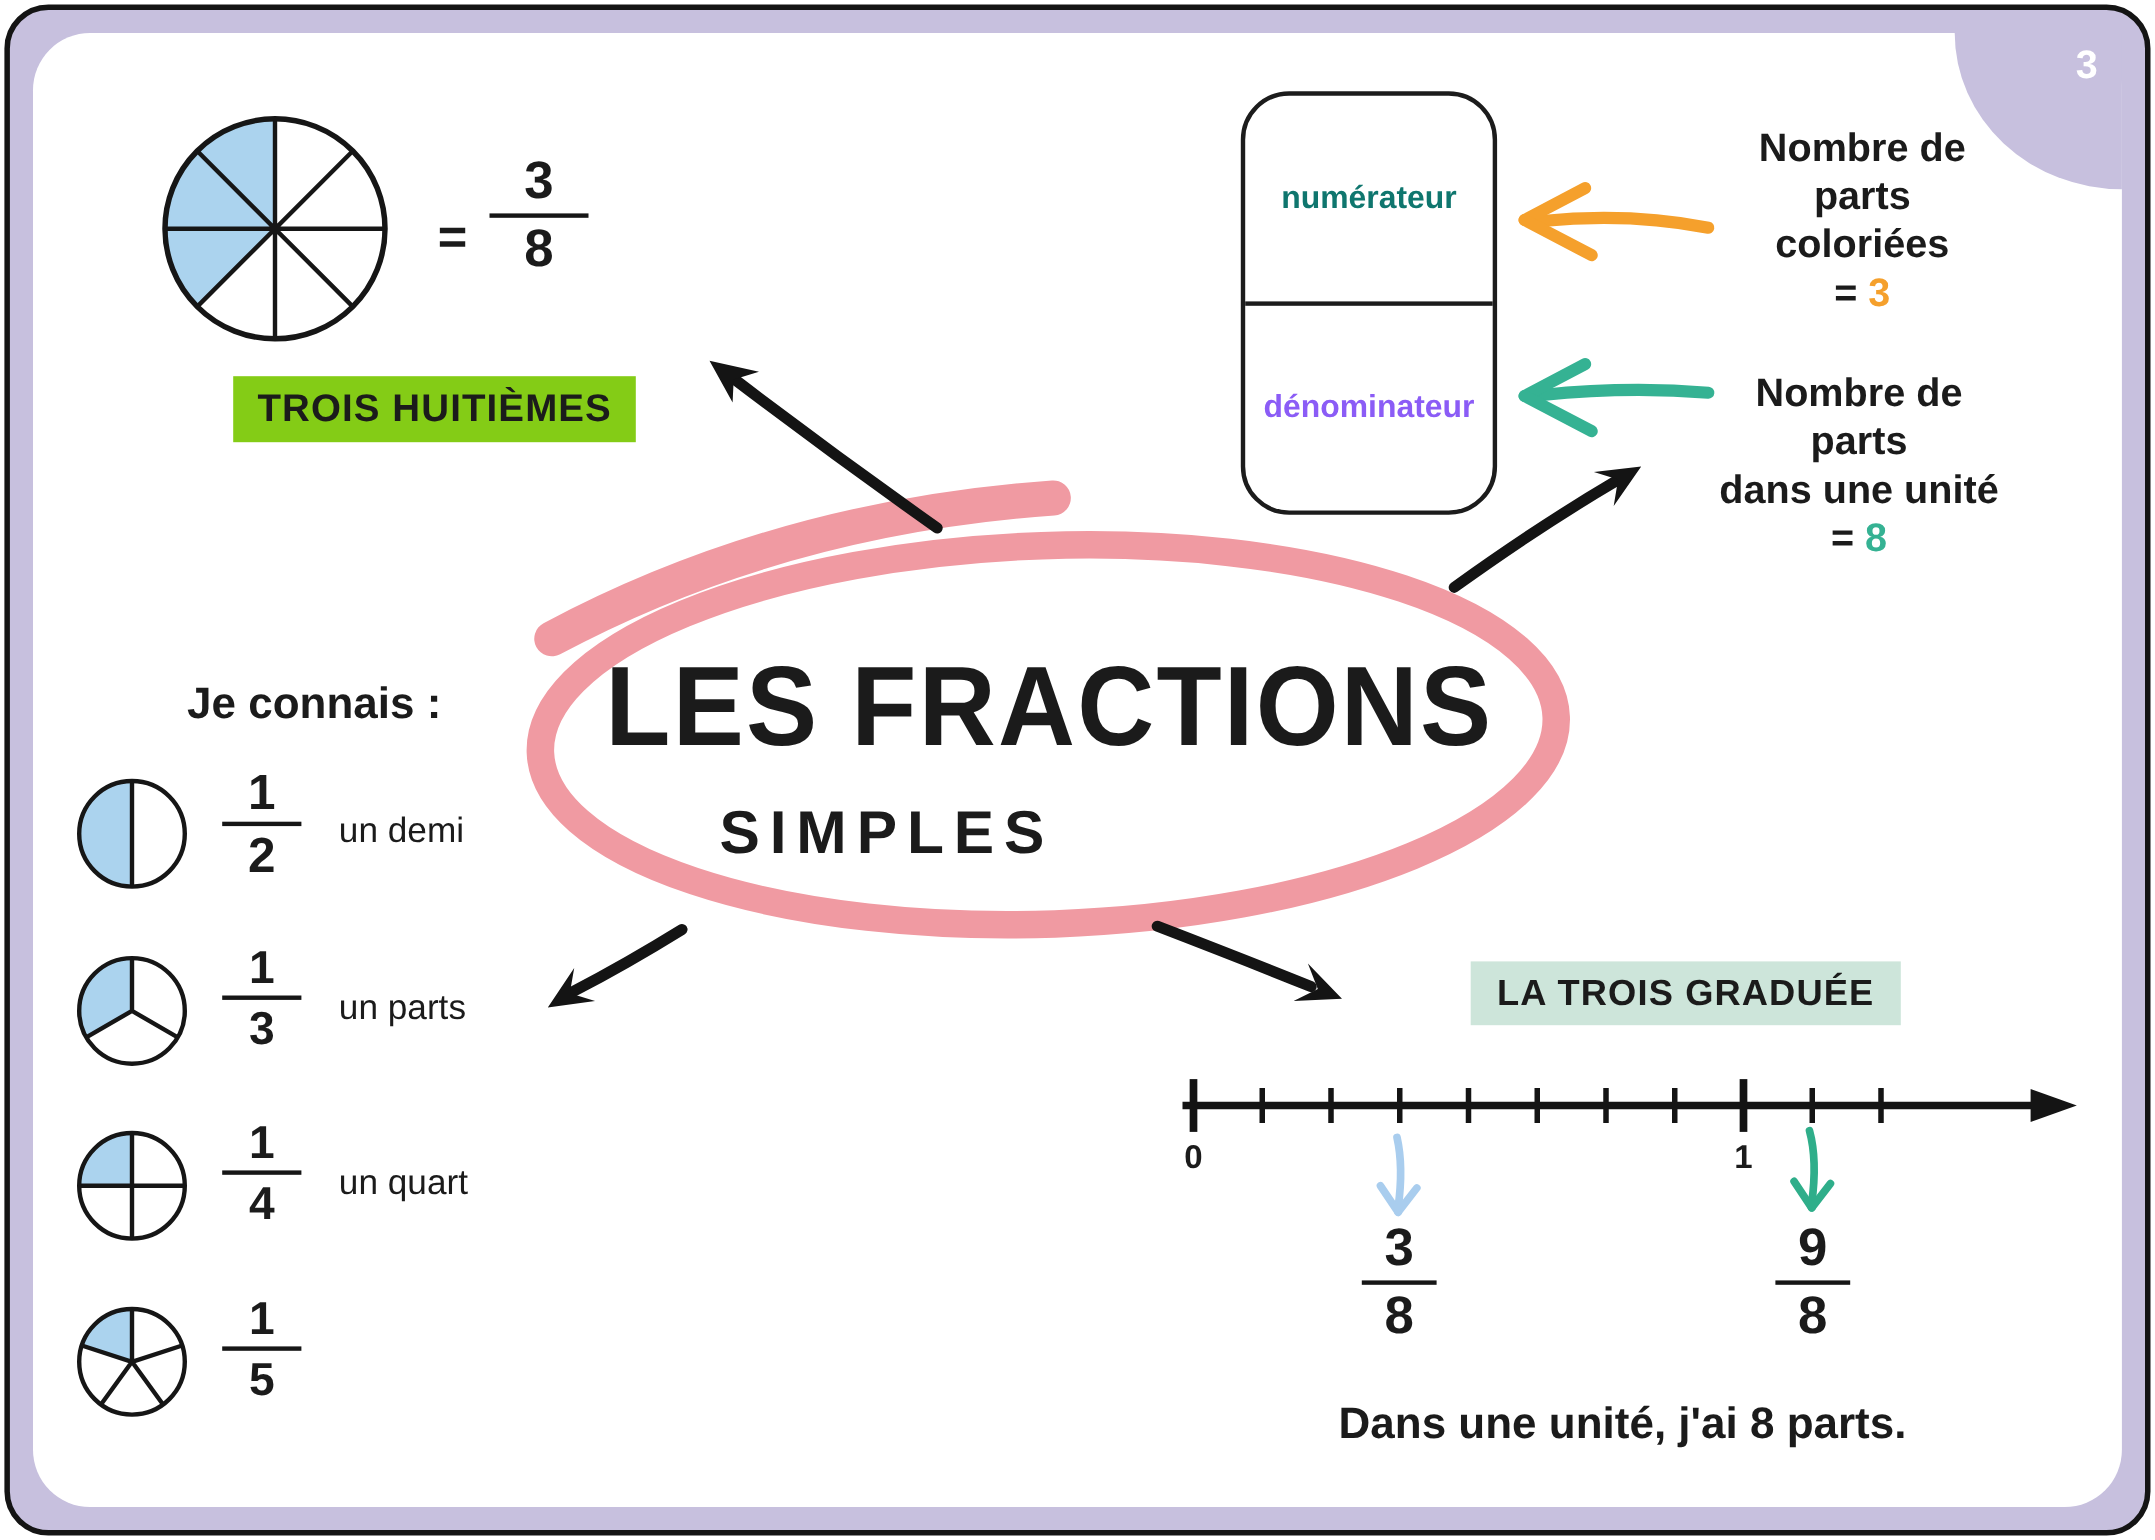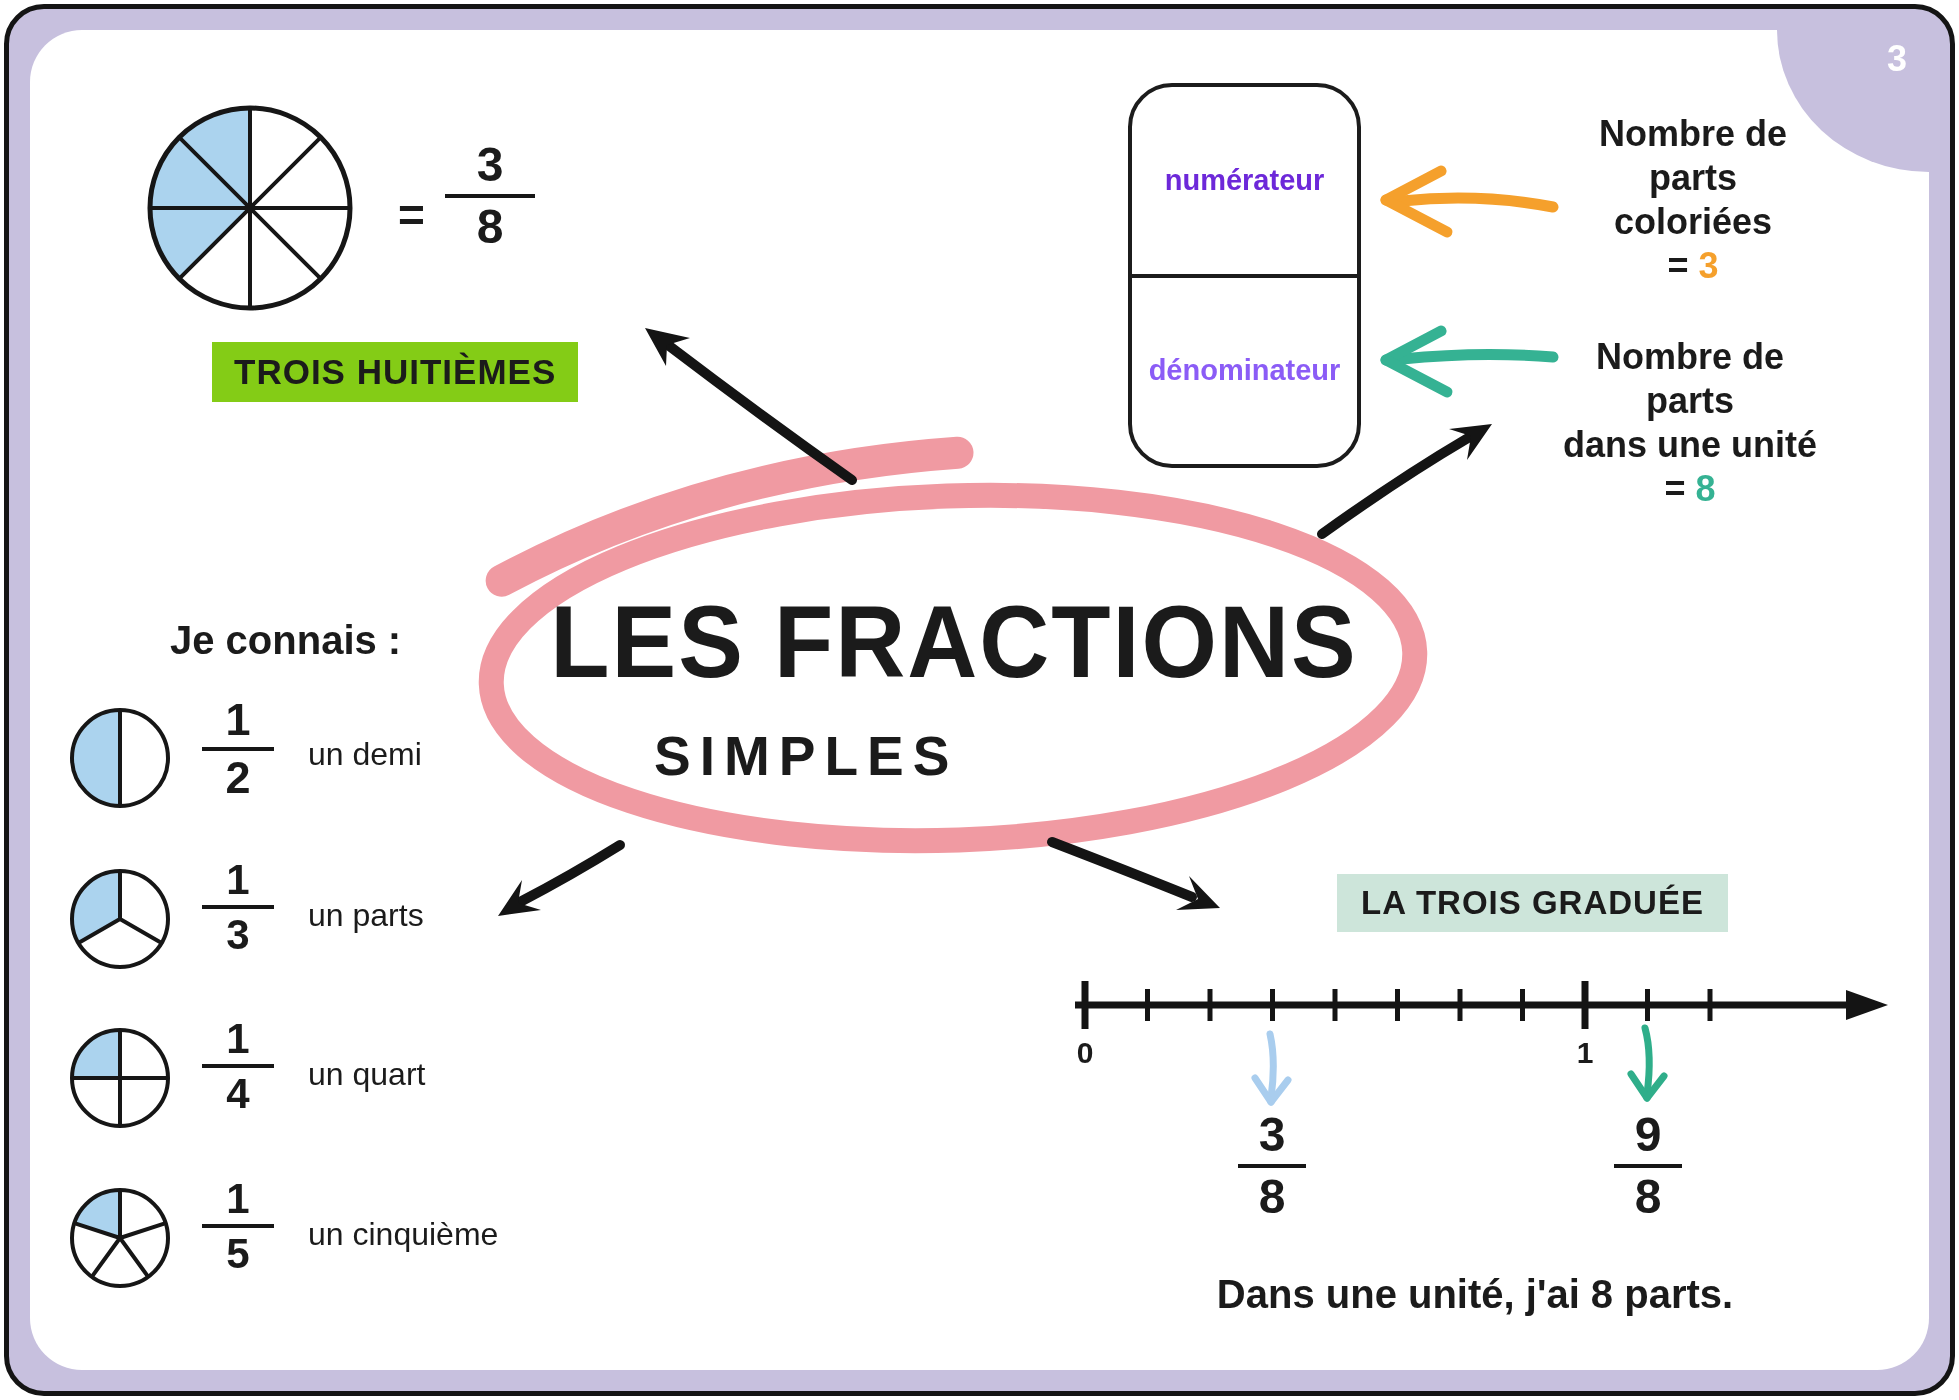--- a/index.html
+++ b/index.html
@@ -128,21 +128,21 @@
 
   <div class="txt" style="left:398px;top:188px;font-size:46px;font-weight:600;">=</div>
   <div class="fraction" style="left:445px;top:138px;width:90px;font-size:48px;">
     <span class="num">3</span>
     <span class="bar"></span>
     <span class="den">8</span>
   </div>
   <div class="hl-label" style="left:212px;top:342px;background:#84cc16;padding:10px 22px;font-size:35px;">TROIS HUITIÈMES</div>
 
   <div class="box" style="left:1128px;top:83px;">
-    <div class="cell" style="color:#6d28d9;">numérateur</div>
+    <div class="cell" style="color:#0f766e;">numérateur</div>
     <div class="divider"></div>
     <div class="cell" style="color:#8b5cf6;">dénominateur</div>
   </div>
 
   <div class="note-block" style="left:1557px;top:112px;width:272px;">
     <span>Nombre de parts</span><br>
     <span>coloriées</span><br>
     <span>=</span>
     <span style="color:#f5a02c;">3</span>
   </div>
@@ -177,21 +177,20 @@
     <span class="bar"></span>
     <span class="den">4</span>
   </div>
   <div class="txt small-label" style="left:296px;top:1056px;">un quart</div>
 
   <div class="fraction" style="left:202px;top:1175px;width:72px;font-size:42px;">
     <span class="num">1</span>
     <span class="bar"></span>
     <span class="den">5</span>
   </div>
-  <div class="txt small-label" style="left:296px;top:1216px;">un cinquième</div>
 
   <div class="hl-label" style="left:1337px;top:874px;background:#cde5da;padding:10px 24px;font-size:33px;">LA TROIS GRADUÉE</div>
 
   <div class="txt center-text" style="left:1069px;top:1036px;width:32px;font-size:30px;font-weight:700;">0</div>
   <div class="txt center-text" style="left:1569px;top:1036px;width:32px;font-size:30px;font-weight:700;">1</div>
 
   <div class="fraction" style="left:1238px;top:1108px;width:68px;font-size:48px;">
     <span class="num">3</span>
     <span class="bar"></span>
     <span class="den">8</span>

